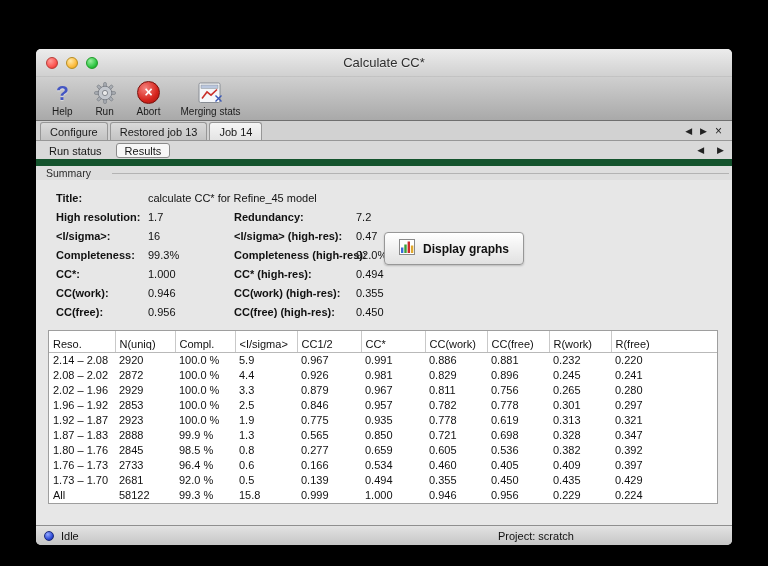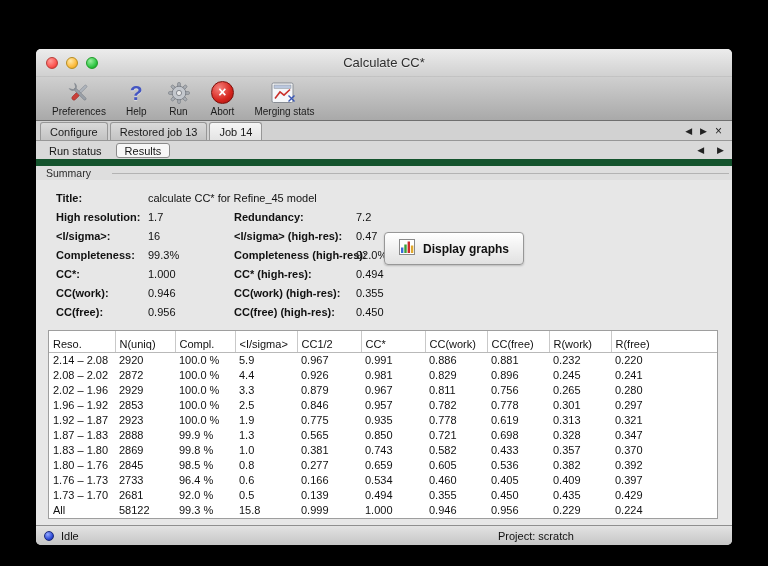--- a/index.html
+++ b/index.html
@@ -101,35 +101,20 @@
       <div class="titlebar">
         <div class="traffic">
           <span class="tl red"></span>
           <span class="tl yellow"></span>
           <span class="tl green"></span>
         </div>
         <div class="title">Calculate CC*</div>
       </div>
 
       <div class="toolbar">
-        <div class="tool">
-          <span class="ticon">
-            <svg width="26" height="26" viewBox="0 0 26 26">
-              <g transform="rotate(45 13 13)">
-                <rect x="11.7" y="2.5" width="2.6" height="11" rx="1" fill="#aeb4bc" stroke="#7c828a" stroke-width="0.5"></rect>
-                <rect x="10.9" y="13.2" width="4.2" height="9" rx="2" fill="#c9403a" stroke="#8e2723" stroke-width="0.5"></rect>
-              </g>
-              <g transform="rotate(-45 13 13)">
-                <rect x="11.7" y="7" width="2.6" height="15.5" rx="1.3" fill="#9aa0a8" stroke="#6f747c" stroke-width="0.5"></rect>
-                <path d="M9.2 3 a3.9 3.9 0 1 0 7.6 0 l-2 3.6 h-3.6 z" fill="#9aa0a8" stroke="#6f747c" stroke-width="0.5"></path>
-              </g>
-            </svg>
-          </span>
-          <span class="tlabel">Preferences</span>
-        </div>
 
         <div class="tool">
           <span class="ticon">
               <span class="help-q">?</span>
             </span>
           <span class="tlabel">Help</span>
         </div>
 
         <div class="tool">
           <span class="ticon">
@@ -336,32 +321,20 @@
                 <td>99.9 %</td>
                 <td>1.3</td>
                 <td>0.565</td>
                 <td>0.850</td>
                 <td>0.721</td>
                 <td>0.698</td>
                 <td>0.328</td>
                 <td>0.347</td>
               </tr>
               <tr>
-                <td>1.83 – 1.80</td>
-                <td>2869</td>
-                <td>99.8 %</td>
-                <td>1.0</td>
-                <td>0.381</td>
-                <td>0.743</td>
-                <td>0.582</td>
-                <td>0.433</td>
-                <td>0.357</td>
-                <td>0.370</td>
-              </tr>
-              <tr>
                 <td>1.80 – 1.76</td>
                 <td>2845</td>
                 <td>98.5 %</td>
                 <td>0.8</td>
                 <td>0.277</td>
                 <td>0.659</td>
                 <td>0.605</td>
                 <td>0.536</td>
                 <td>0.382</td>
                 <td>0.392</td>

